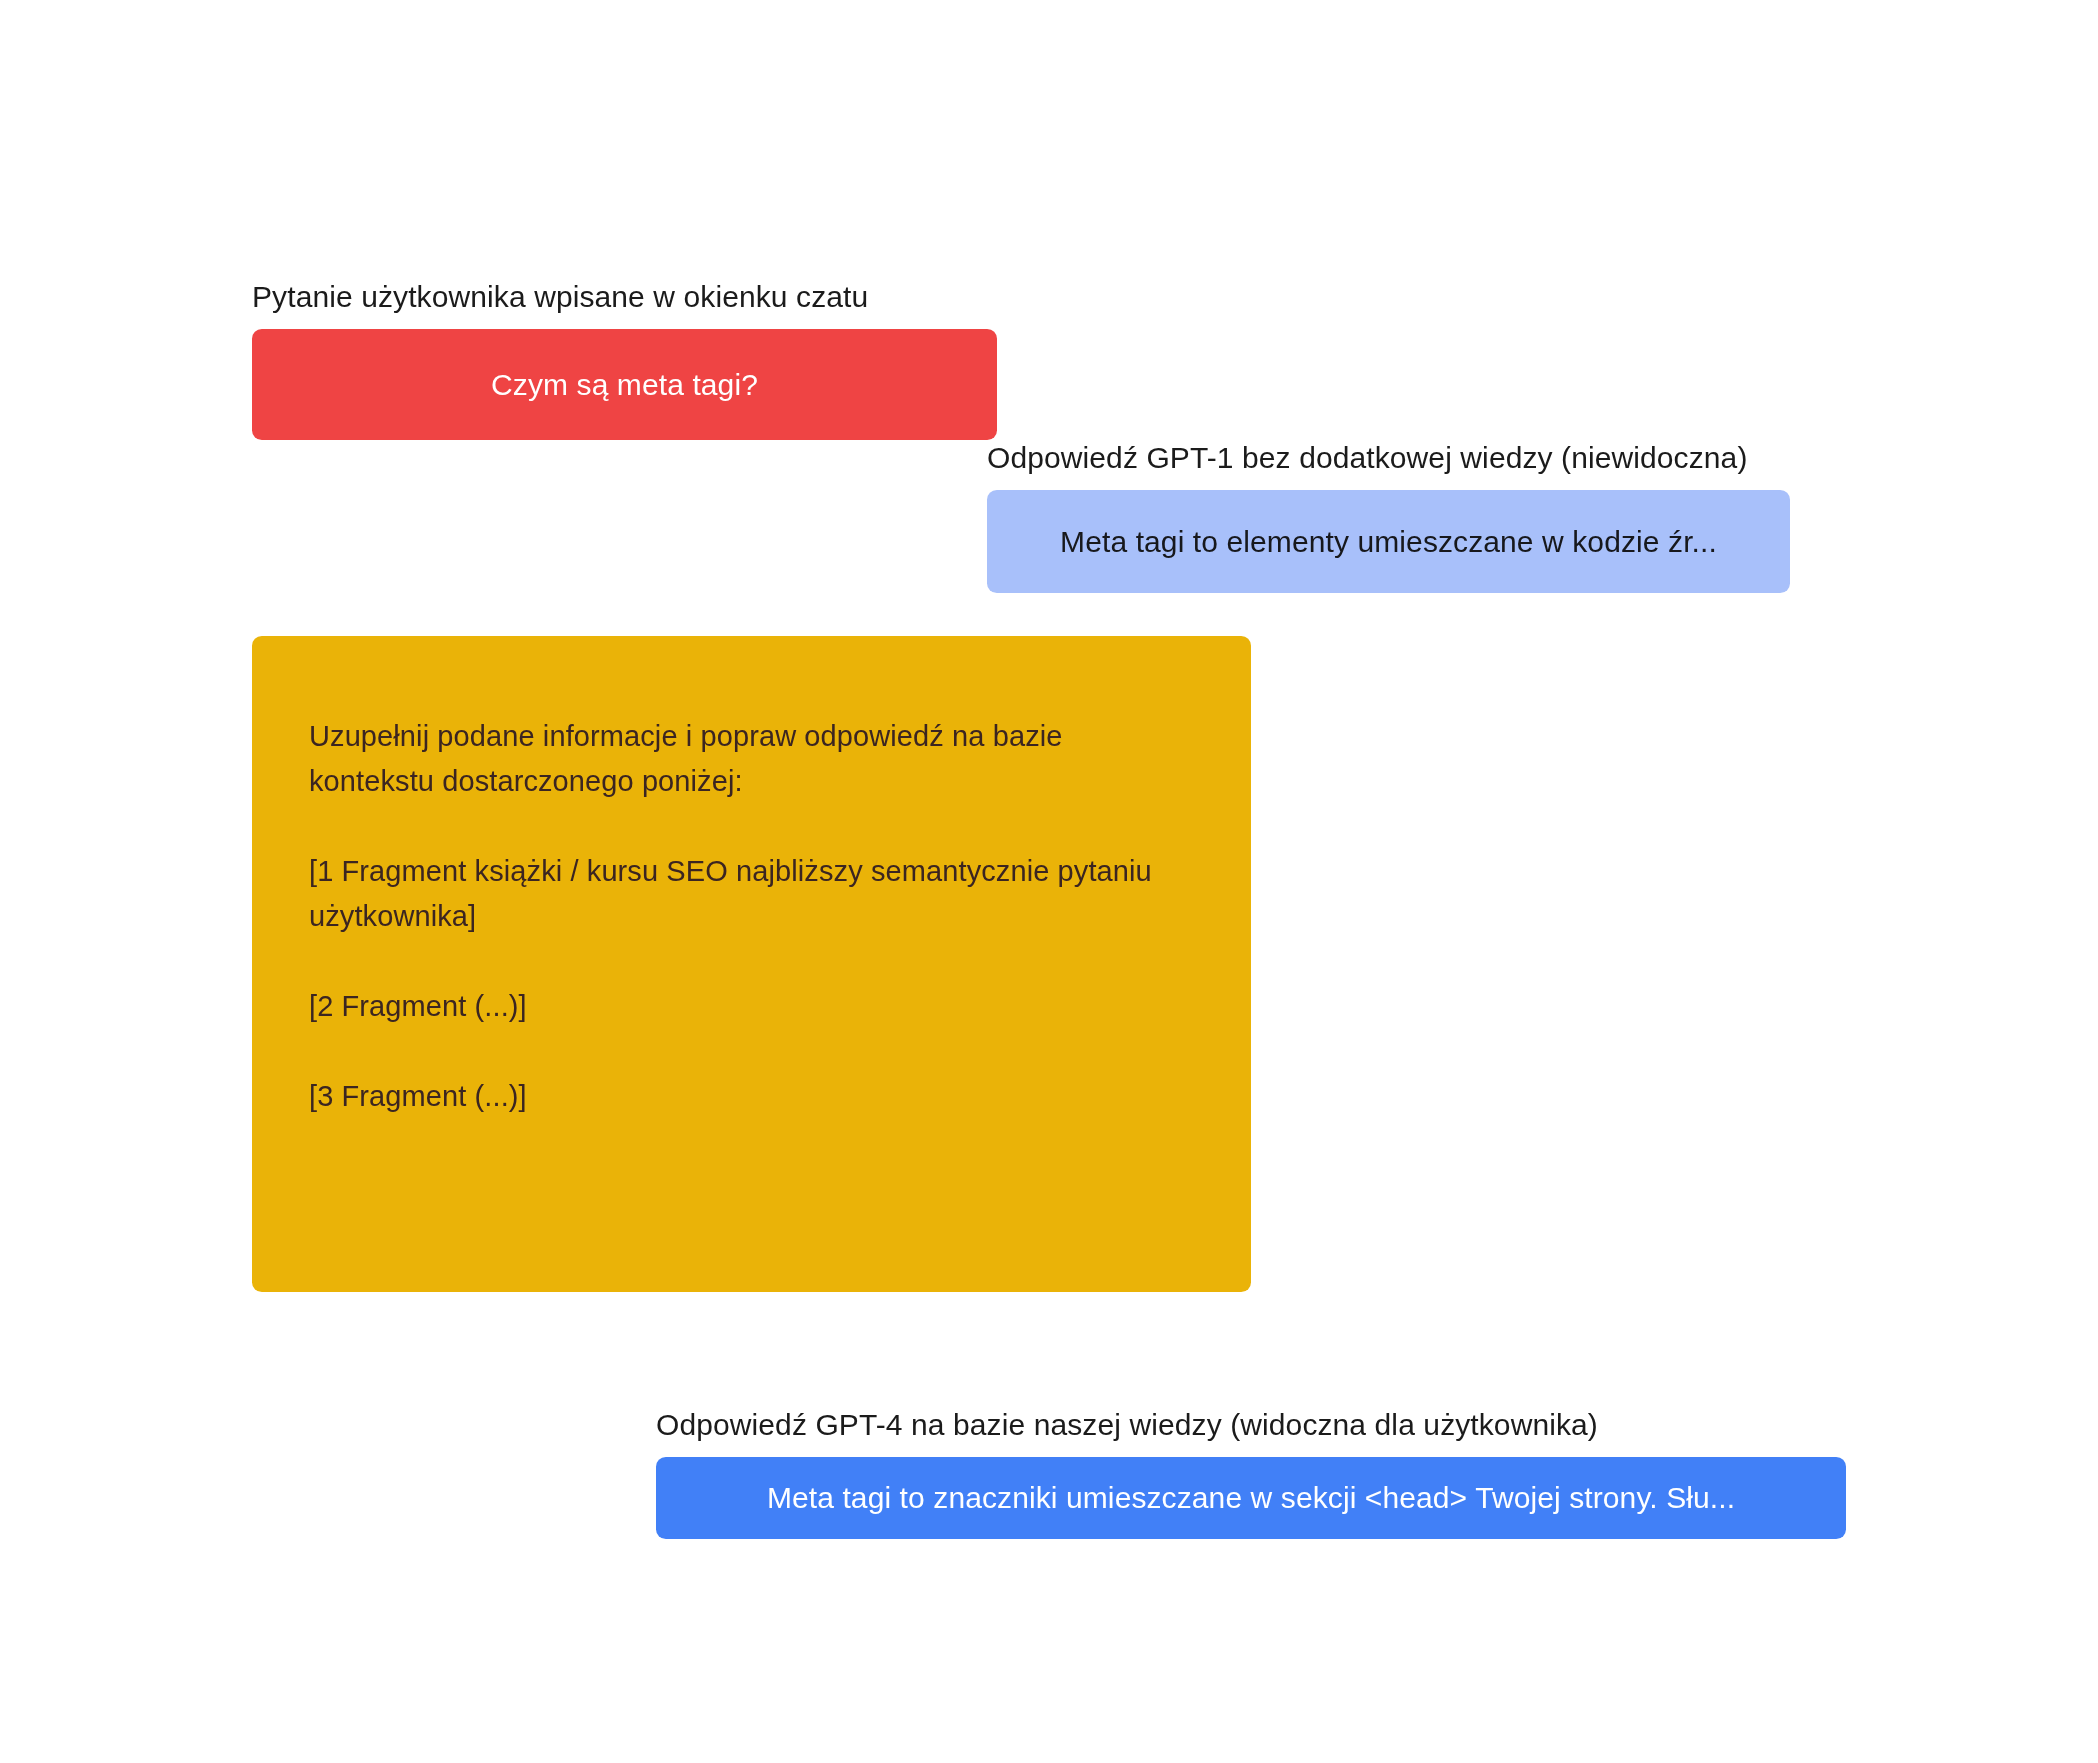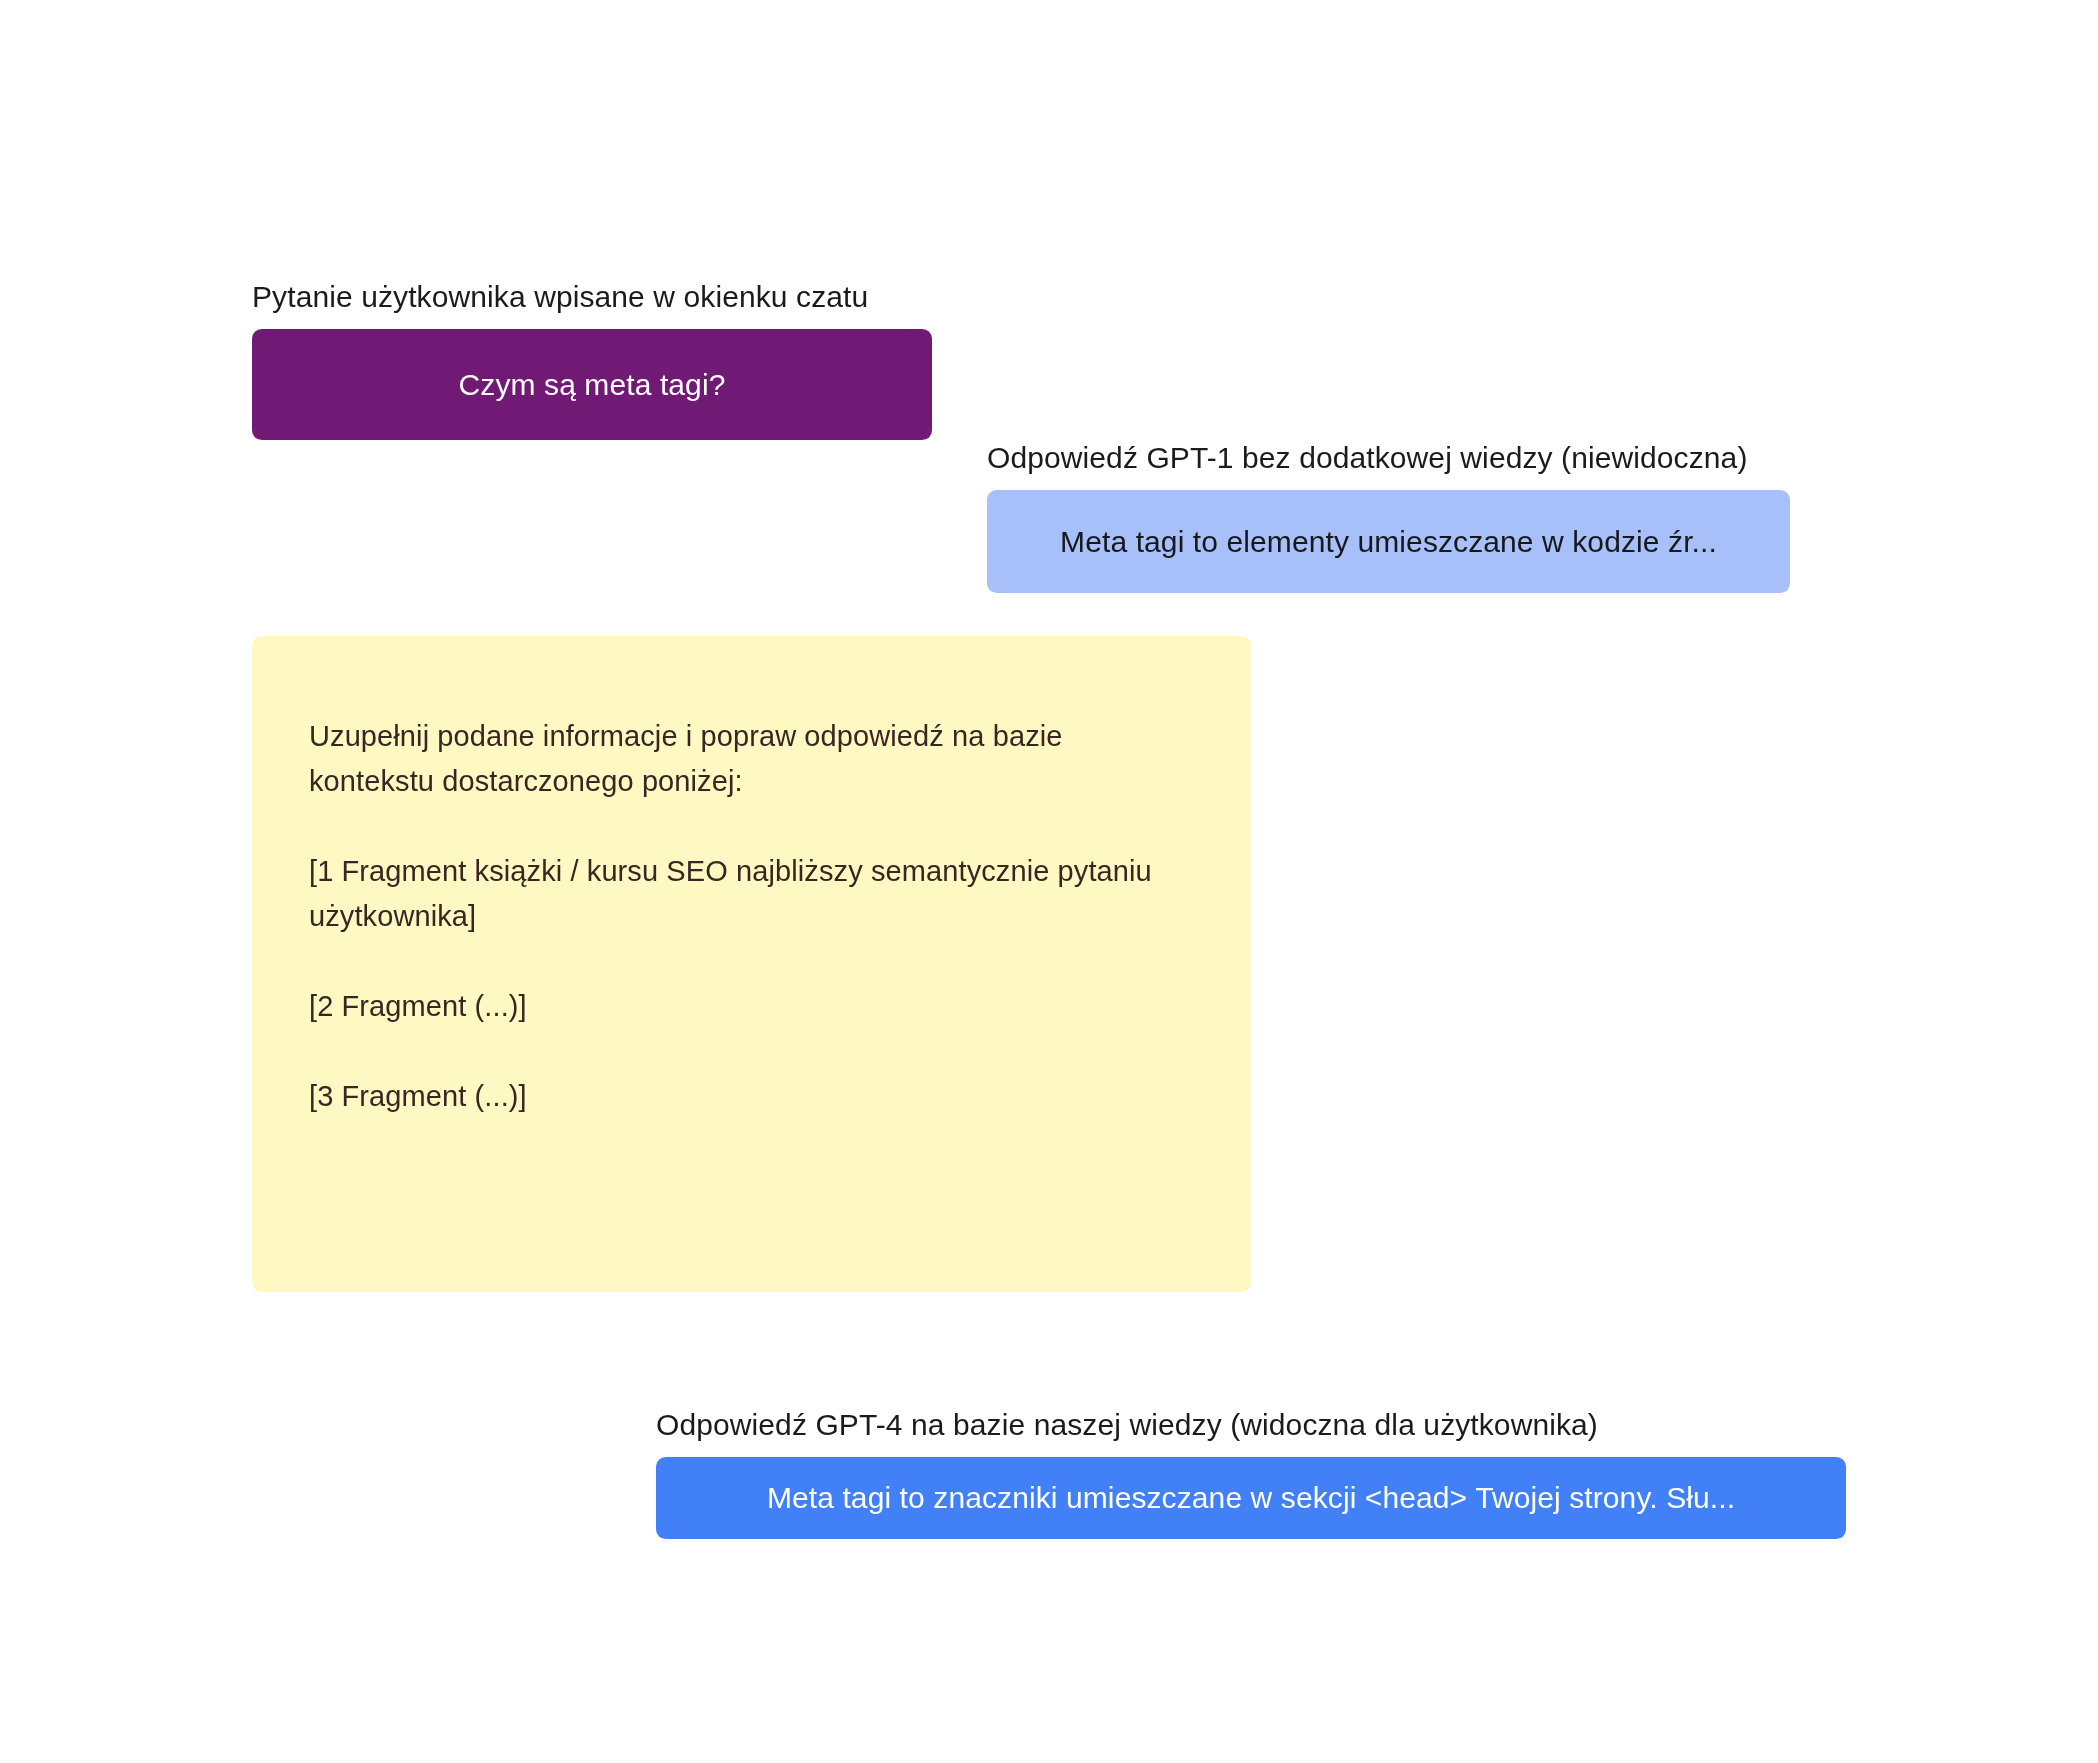--- a/index.html
+++ b/index.html
@@ -57,23 +57,23 @@
 
   
   #user-question-block {
     left: 252px;
     top: 242px;
   }
   #user-question-caption {
     margin-bottom: 13.7px;
   }
   #user-question-bubble {
-    width: 680px;
+    width: 745px;
     height: 111px;
-    background: #701a75;
+    background: #ef4444;
   }
   #user-question-bubble .bubble-text {
     color: #ffffff;
   }
 
   
   #raw-answer-block {
     left: 987px;
     top: 403px;
   }
@@ -93,21 +93,21 @@
   #auto-prompt-block {
     left: 252px;
     top: 600px;
   }
   #auto-prompt-caption {
     margin-bottom: 16.6px;
   }
   #auto-prompt-bubble {
     width: 999px;
     height: 656px;
-    background: #fef9c3;
+    background: #eab308;
     display: block;
     padding: 78px 57px 0 57px;
   }
   .prompt-paragraph {
     font-size: 29px;
     line-height: 45px;
     color: #3b2521;
     letter-spacing: 0.1px;
     margin: 0 0 45px 0;
     max-width: 858px;

